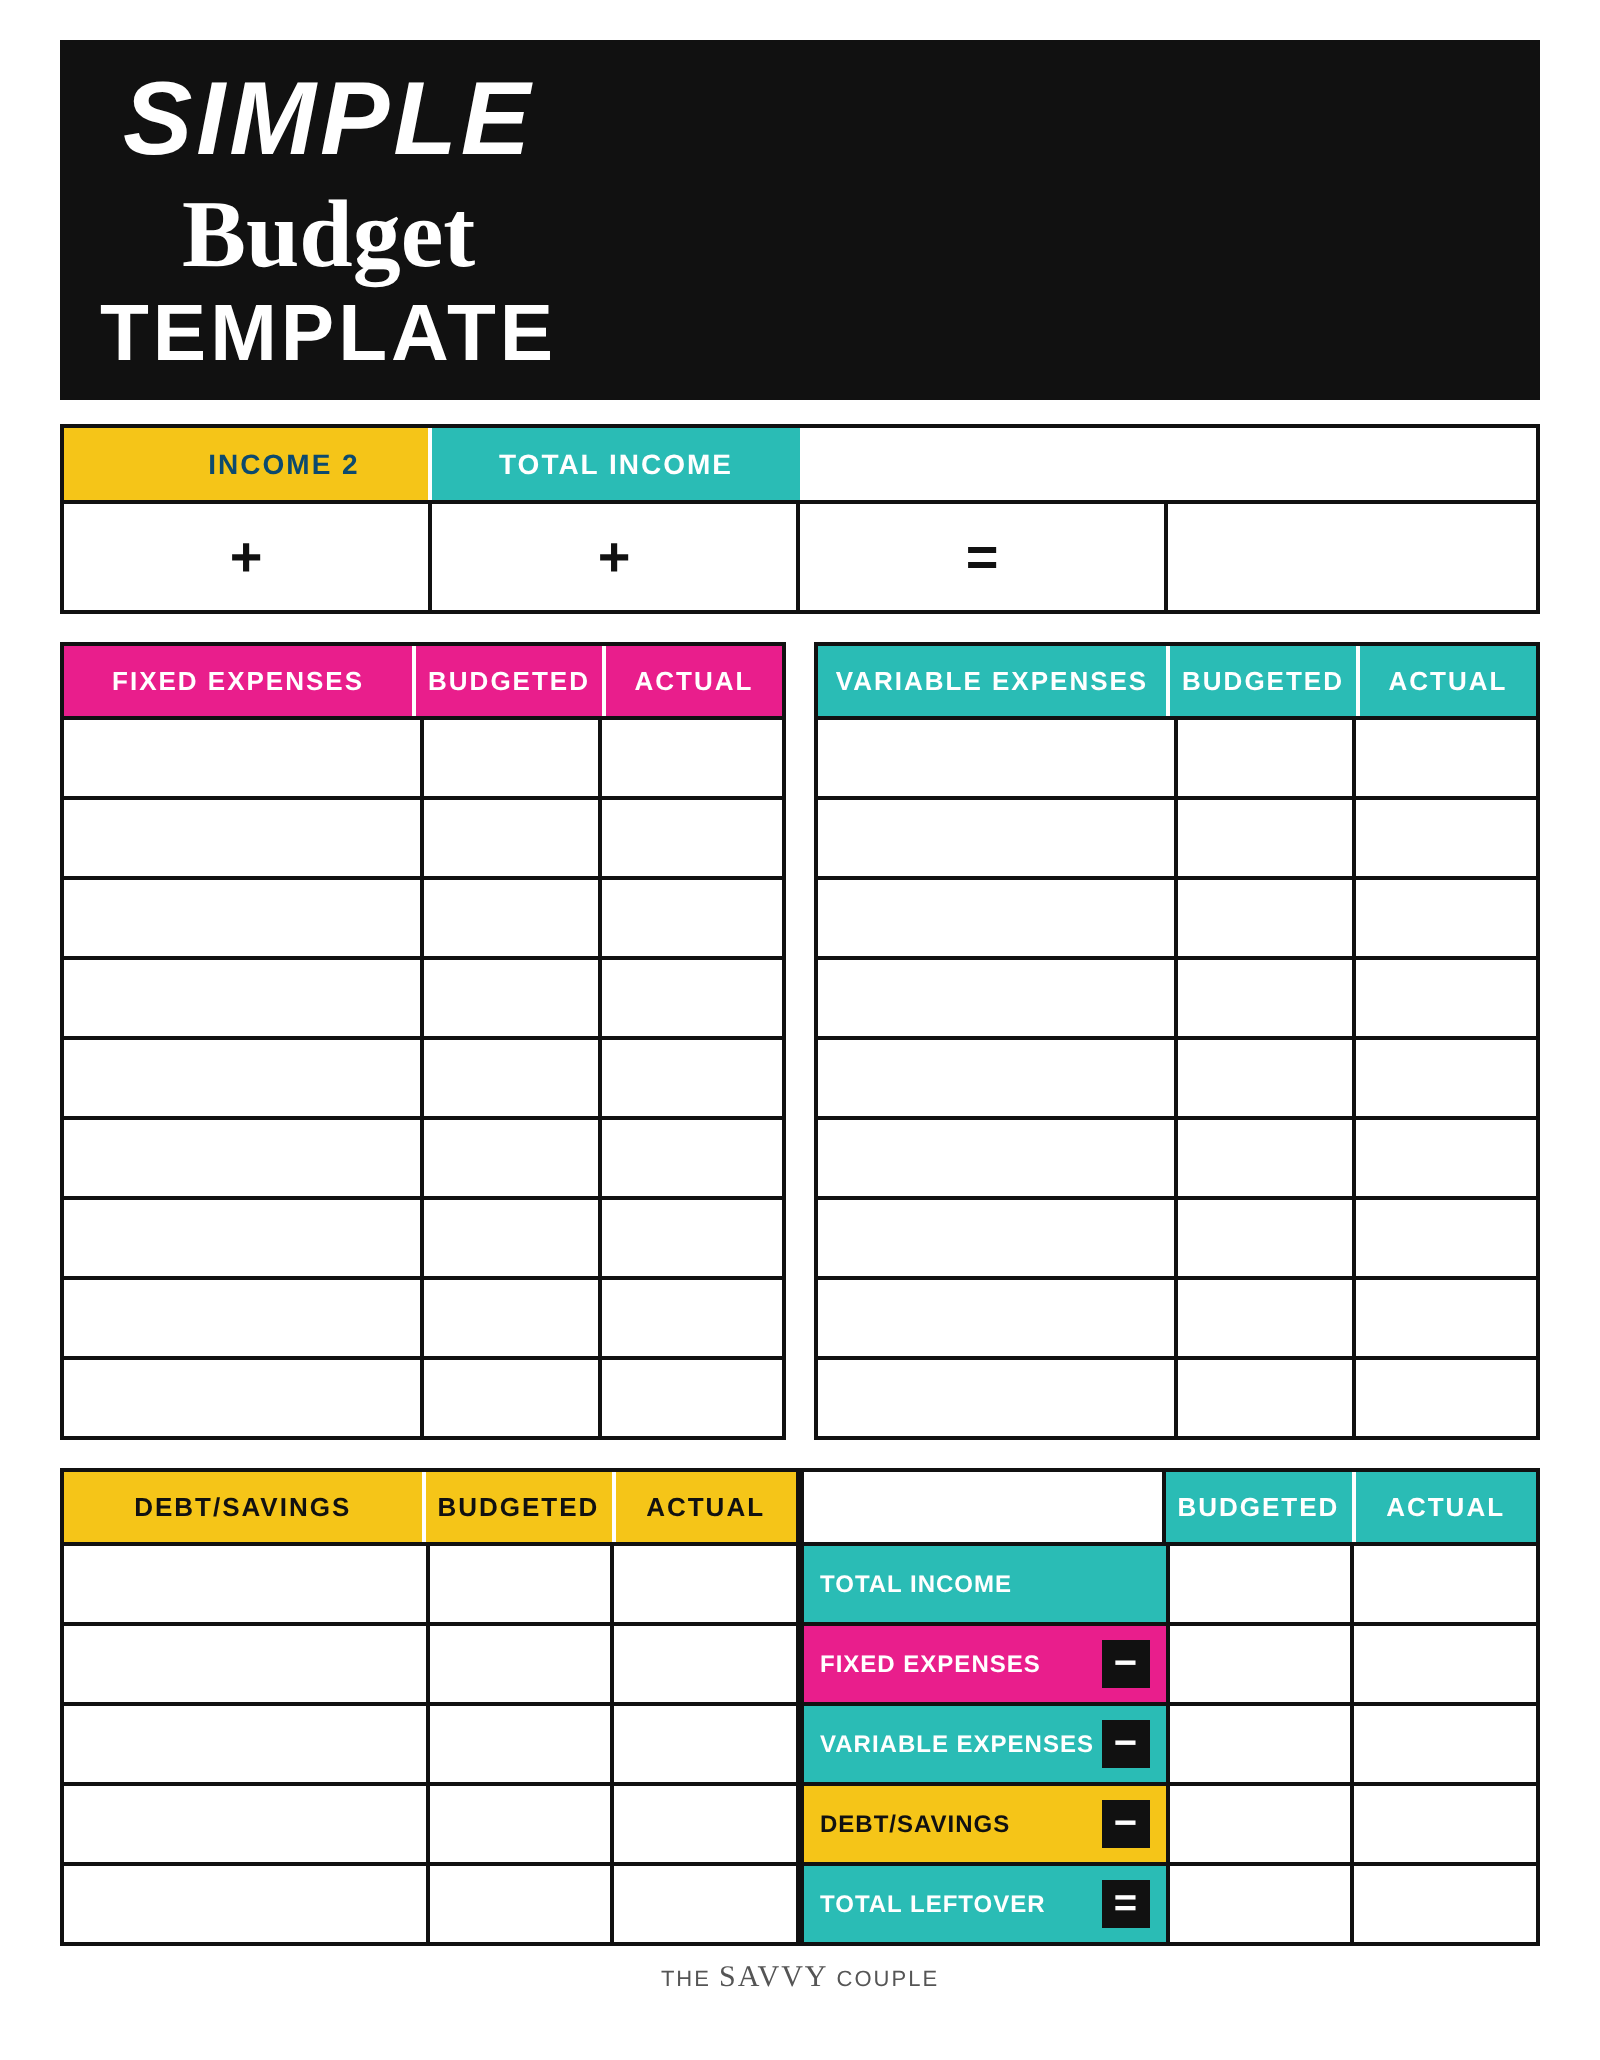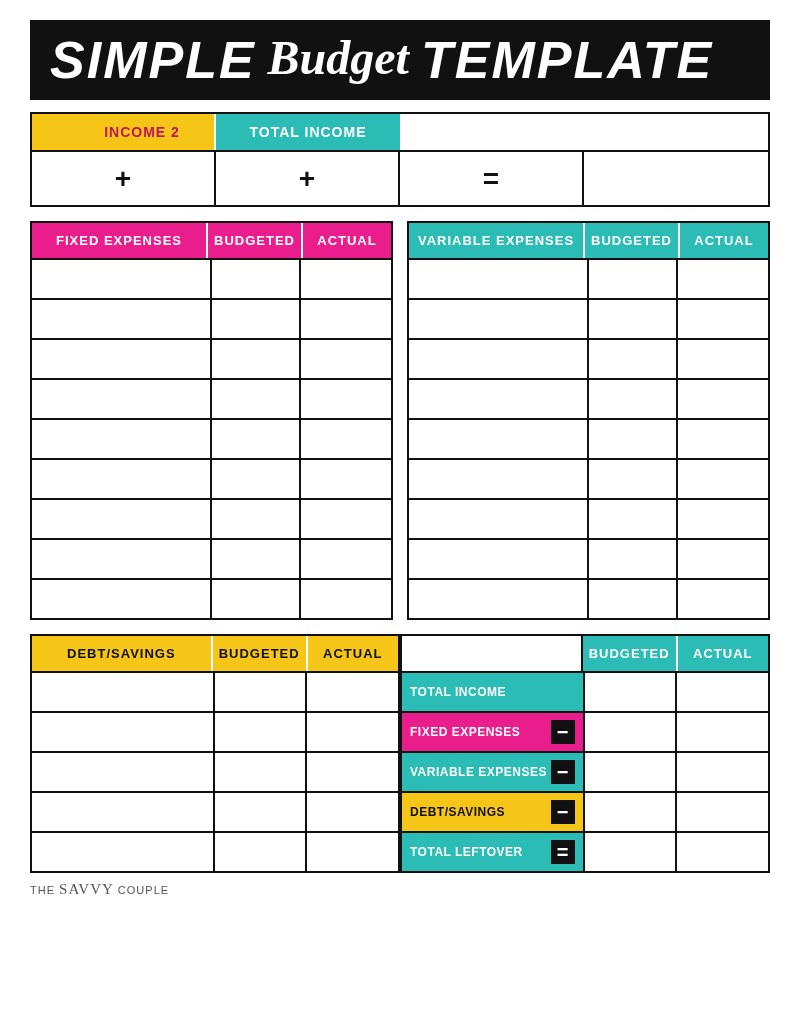--- a/index.html
+++ b/index.html
@@ -15,46 +15,45 @@
     .header {
       background: #111;
       padding: 10px 20px 10px 20px;
       display: flex;
       align-items: center;
       position: relative;
       margin-bottom: 12px;
     }
     .header-title {
       display: flex;
-      align-items: flex-start;
+      align-items: center;
       gap: 0;
+      flex-direction: column;
     }
     .header-simple {
       font-size: 52px;
       font-weight: 900;
       color: #fff;
       letter-spacing: 2px;
       text-transform: uppercase;
       font-style: italic;
     }
     .header-budget {
       font-size: 48px;
       font-weight: 700;
       color: #fff;
       font-family: 'Brush Script MT', cursive;
       margin: 0 12px;
-      font-style: italic;
     }
     .header-template {
-      font-size: 52px;
+      font-size: 40px;
       font-weight: 900;
       color: #fff;
       letter-spacing: 2px;
       text-transform: uppercase;
-      font-style: italic;
     }
 
     
     .income-section {
       border: 2.5px solid #111;
       margin-bottom: 14px;
     }
     .income-headers {
       display: grid;
       grid-template-columns: 1fr 1fr 1fr 1fr;
@@ -64,21 +63,21 @@
       text-align: center;
       font-weight: 900;
       font-size: 14px;
       color: #fff;
       letter-spacing: 1px;
       text-transform: uppercase;
       border-right: 2px solid #fff;
     }
     .income-header-cell:last-child { border-right: none; }
     .income-header-cell.teal { background: #2ABCB5; }
-    .income-header-cell.yellow { background: #F5C518; color: #be185d; padding-left: 44px; }
+    .income-header-cell.yellow { background: #F5C518; color: #0c4a6e; padding-left: 44px; }
     .income-header-cell.pink { background: #E91E8C; }
     .income-header-cell.teal2 { background: #2ABCB5; }
 
     .income-row {
       display: grid;
       grid-template-columns: 1fr 1fr 1fr 1fr;
       border-top: 2px solid #111;
       min-height: 55px;
     }
     .income-cell {
@@ -230,21 +229,21 @@
       font-size: 20px;
       font-weight: 900;
       background: #111;
       color: #fff;
       padding: 2px 6px;
       display: inline-block;
       line-height: 1;
     }
 
     .watermark {
-      text-align: left;
+      text-align: center;
       margin-top: 8px;
       font-size: 13px;
       color: #2ABCB5;
       font-family: 'Brush Script MT', cursive;
     }
     .watermark span {
       font-family: Arial, sans-serif;
       font-size: 11px;
       text-transform: uppercase;
       letter-spacing: 1px;

